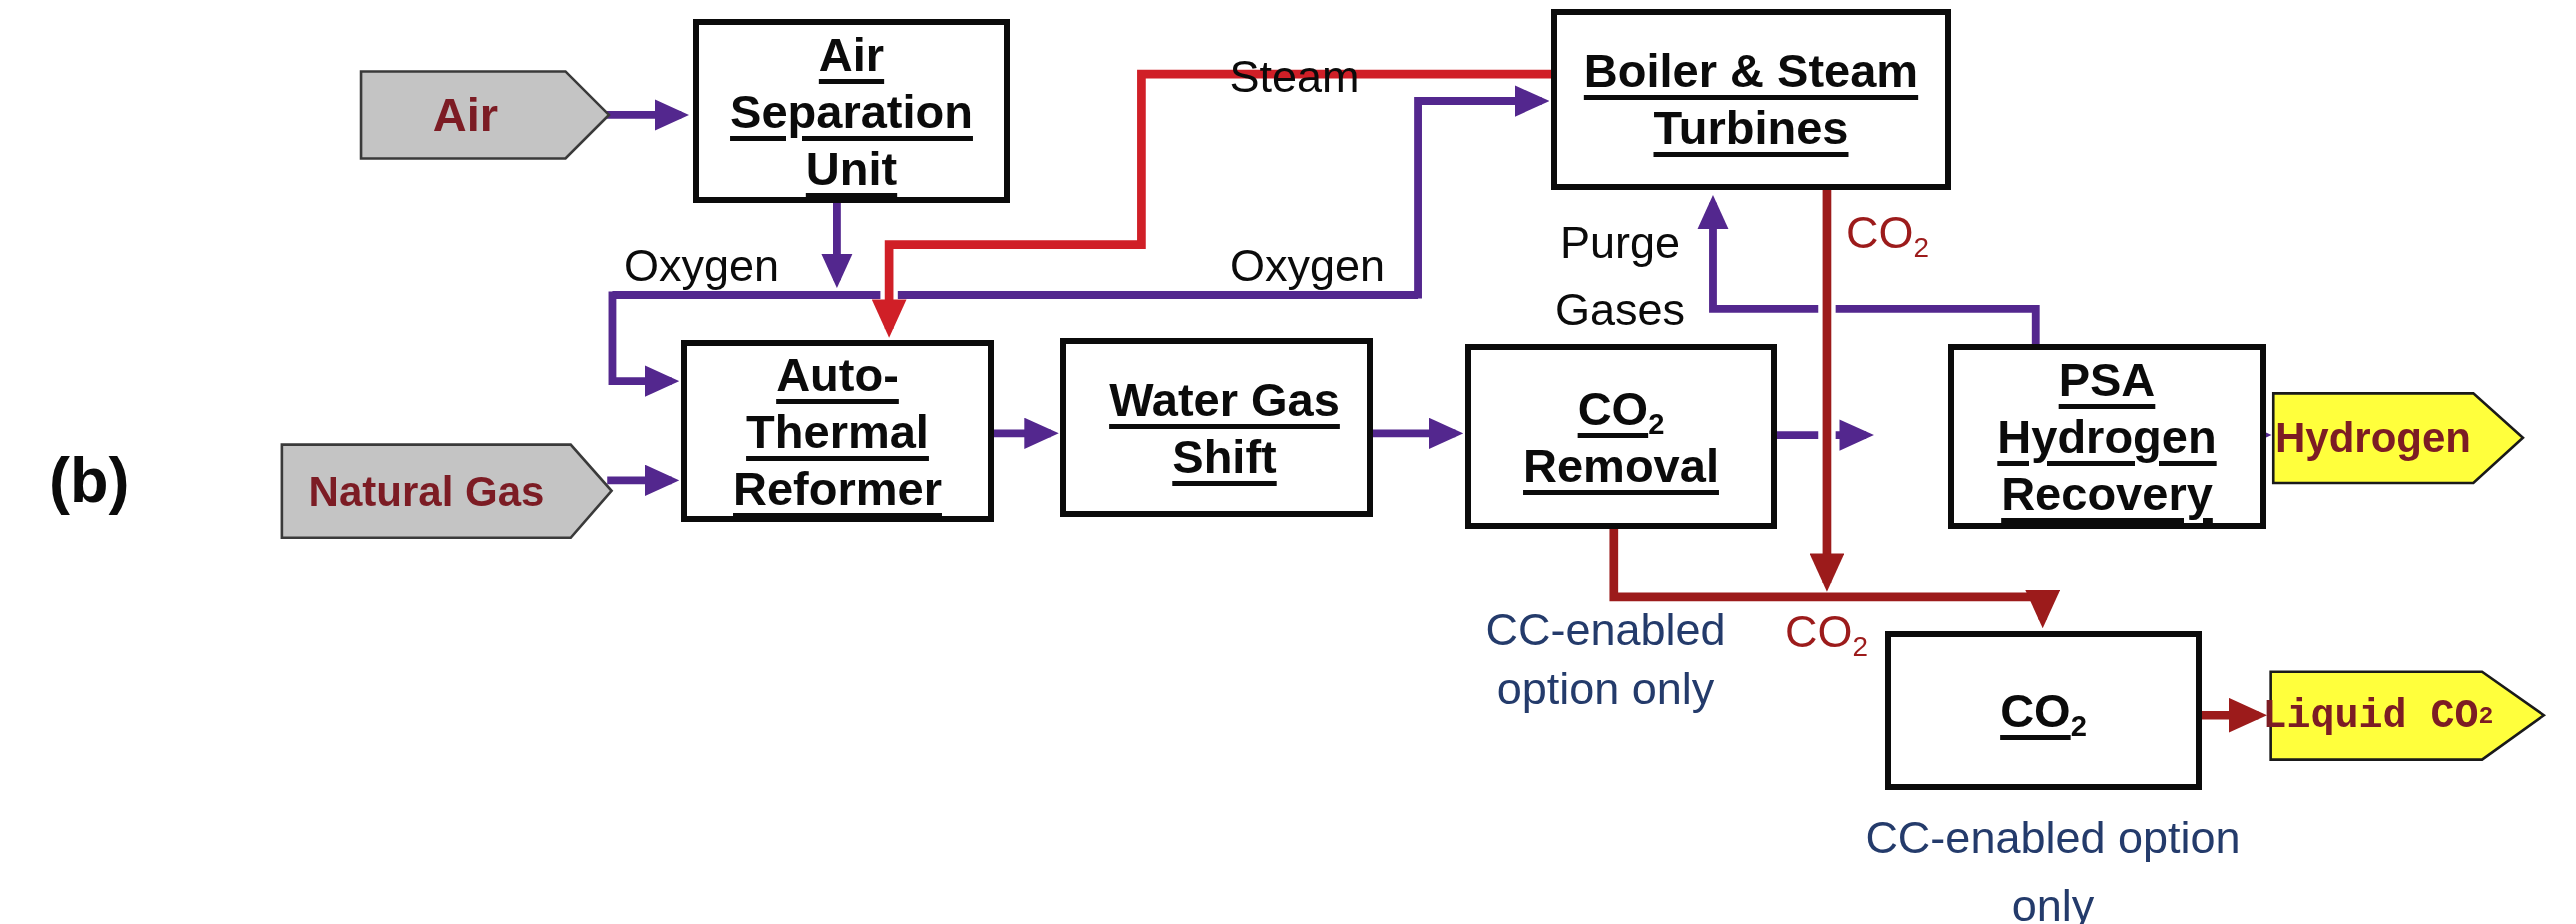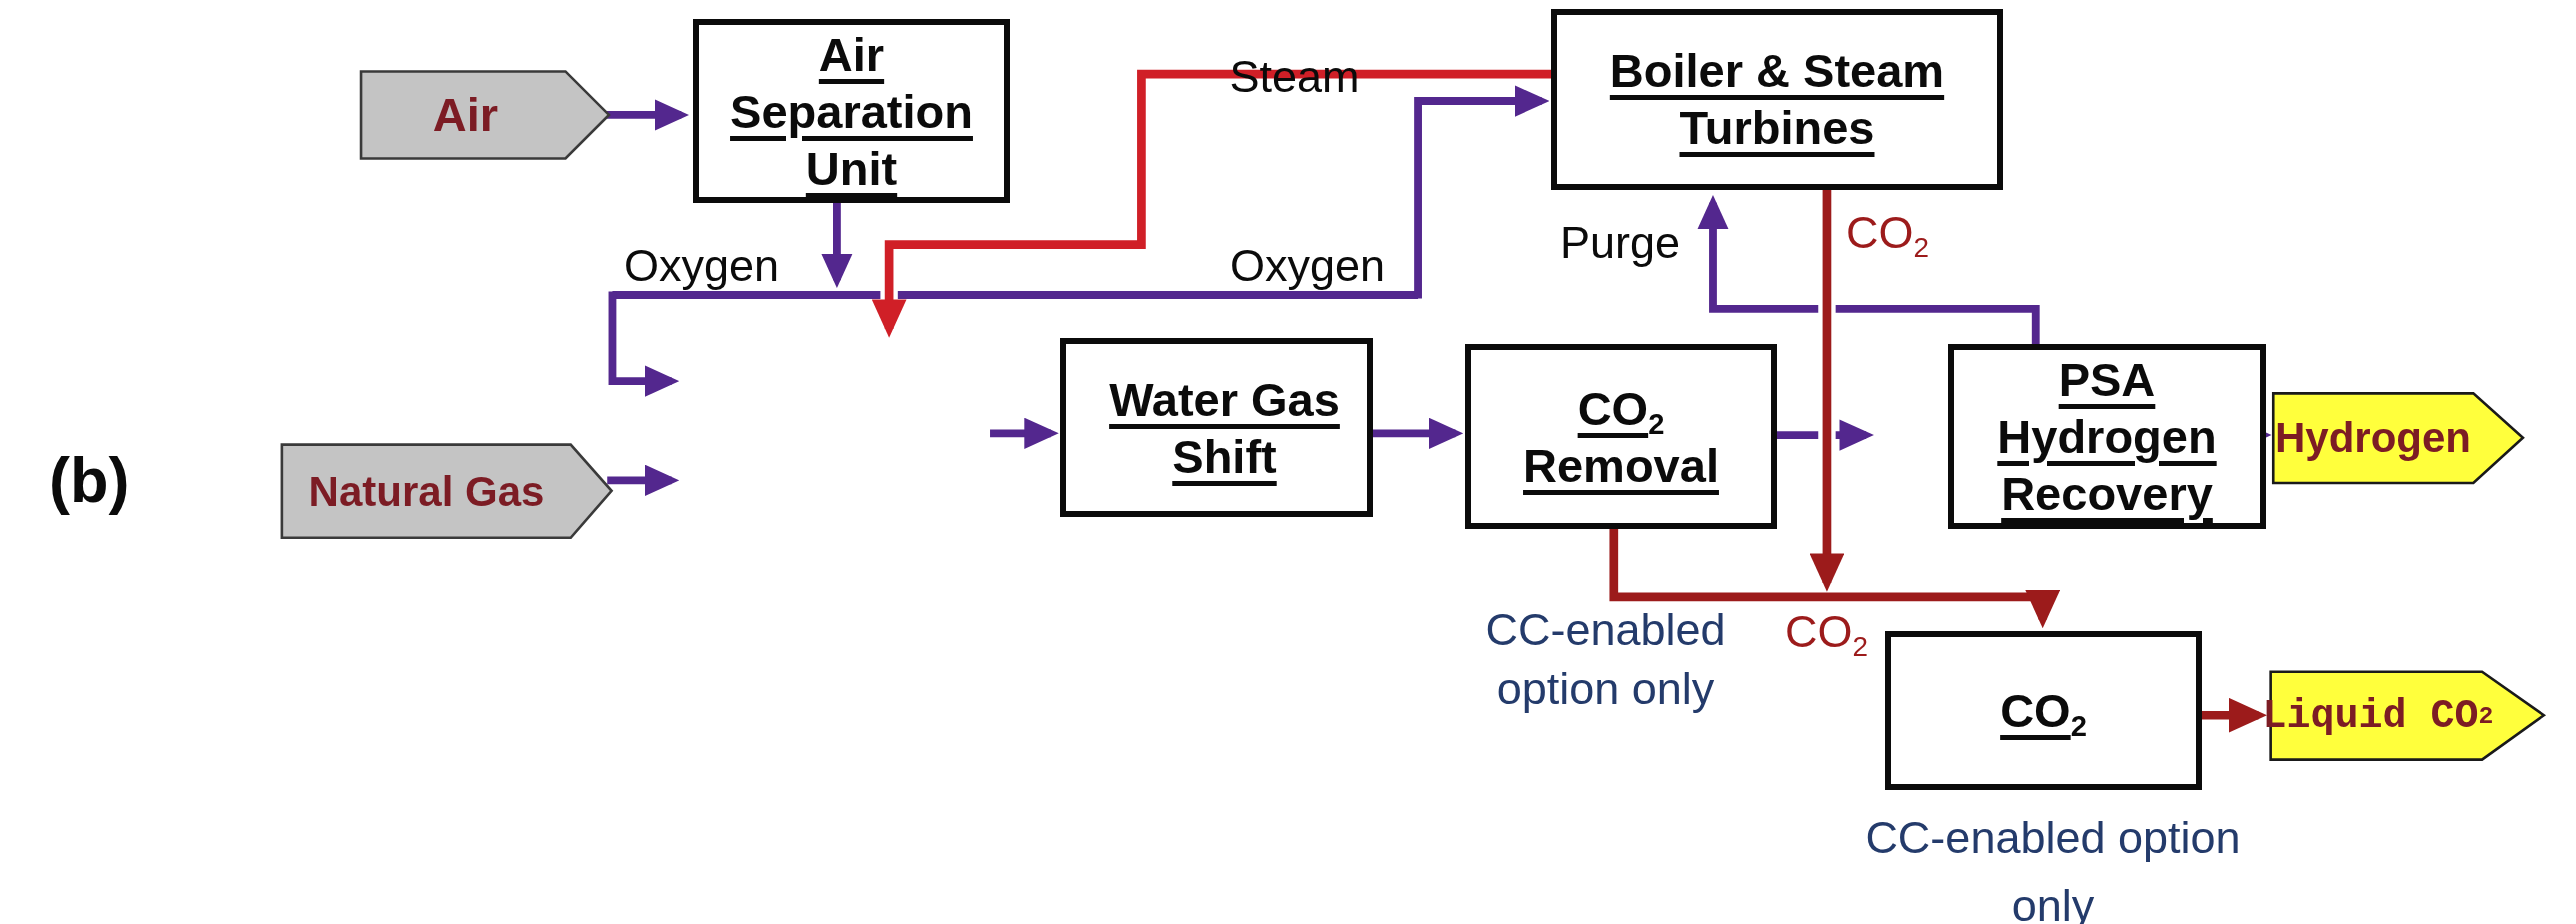--- a/index.html
+++ b/index.html
@@ -86,25 +86,30 @@
   </svg>
 
   <div class="fig-label" style="left:49px;top:444px;">(b)</div>
 
   <div class="box" style="left:693px;top:19px;width:317px;height:184px;">
     <span class="ln">Air</span>
     <span class="ln">Separation</span>
     <span class="ln">Unit</span>
   </div>
 
-  <div class="box" style="left:1551px;top:8.7px;width:452px;height:181px;">
+  <div class="box" style="left:1551px;top:8.7px;width:400px;height:181px;">
     <span class="ln">Boiler &amp; Steam</span>
     <span class="ln">Turbines</span>
   </div>
 
+  <div class="box" style="left:681px;top:340px;width:313px;height:182px;">
+    <span class="ln">Auto-</span>
+    <span class="ln">Thermal</span>
+    <span class="ln">Reformer</span>
+  </div>
 
   <div class="box" style="left:1060px;top:338px;width:313px;height:179px;padding-left:16px;">
     <span class="ln">Water Gas</span>
     <span class="ln">Shift</span>
   </div>
 
   <div class="box" style="left:1465px;top:344px;width:312px;height:185px;">
     <span class="ln"><span>CO</span><sub>2</sub></span>
     <span class="ln">Removal</span>
   </div>
@@ -125,20 +130,21 @@
   <div class="tag-text" style="left:2271px;top:672px;width:214px;height:88px;font-size:40px;font-family:Liberation Mono, monospace;">
     <span>Liquid CO</span>
       <sub>2</sub>
   </div>
 
   <div class="lbl ctr" style="left:1216px;top:22.6px;width:157px;margin-top:28px;">Steam</div>
   <div class="lbl ctr" style="left:619px;top:240px;width:165px;">Oxygen</div>
   <div class="lbl ctr" style="left:1225px;top:240px;width:165px;">Oxygen</div>
   <div class="lbl ctr" style="left:1533px;top:209px;width:174px;line-height:67px;">
     <span class="row">Purge</span>
+    <span class="row">Gases</span>
   </div>
   <div class="lbl dred" style="left:1846px;top:207px;">
     <span>CO</span><sub>2</sub>
   </div>
   <div class="lbl dred" style="left:1785px;top:606px;">
     <span>CO</span><sub>2</sub>
   </div>
   <div class="lbl navy ctr" style="left:1440px;top:600px;width:331px;line-height:59px;">
     <span class="row">CC-enabled</span>
     <span class="row">option only</span>

